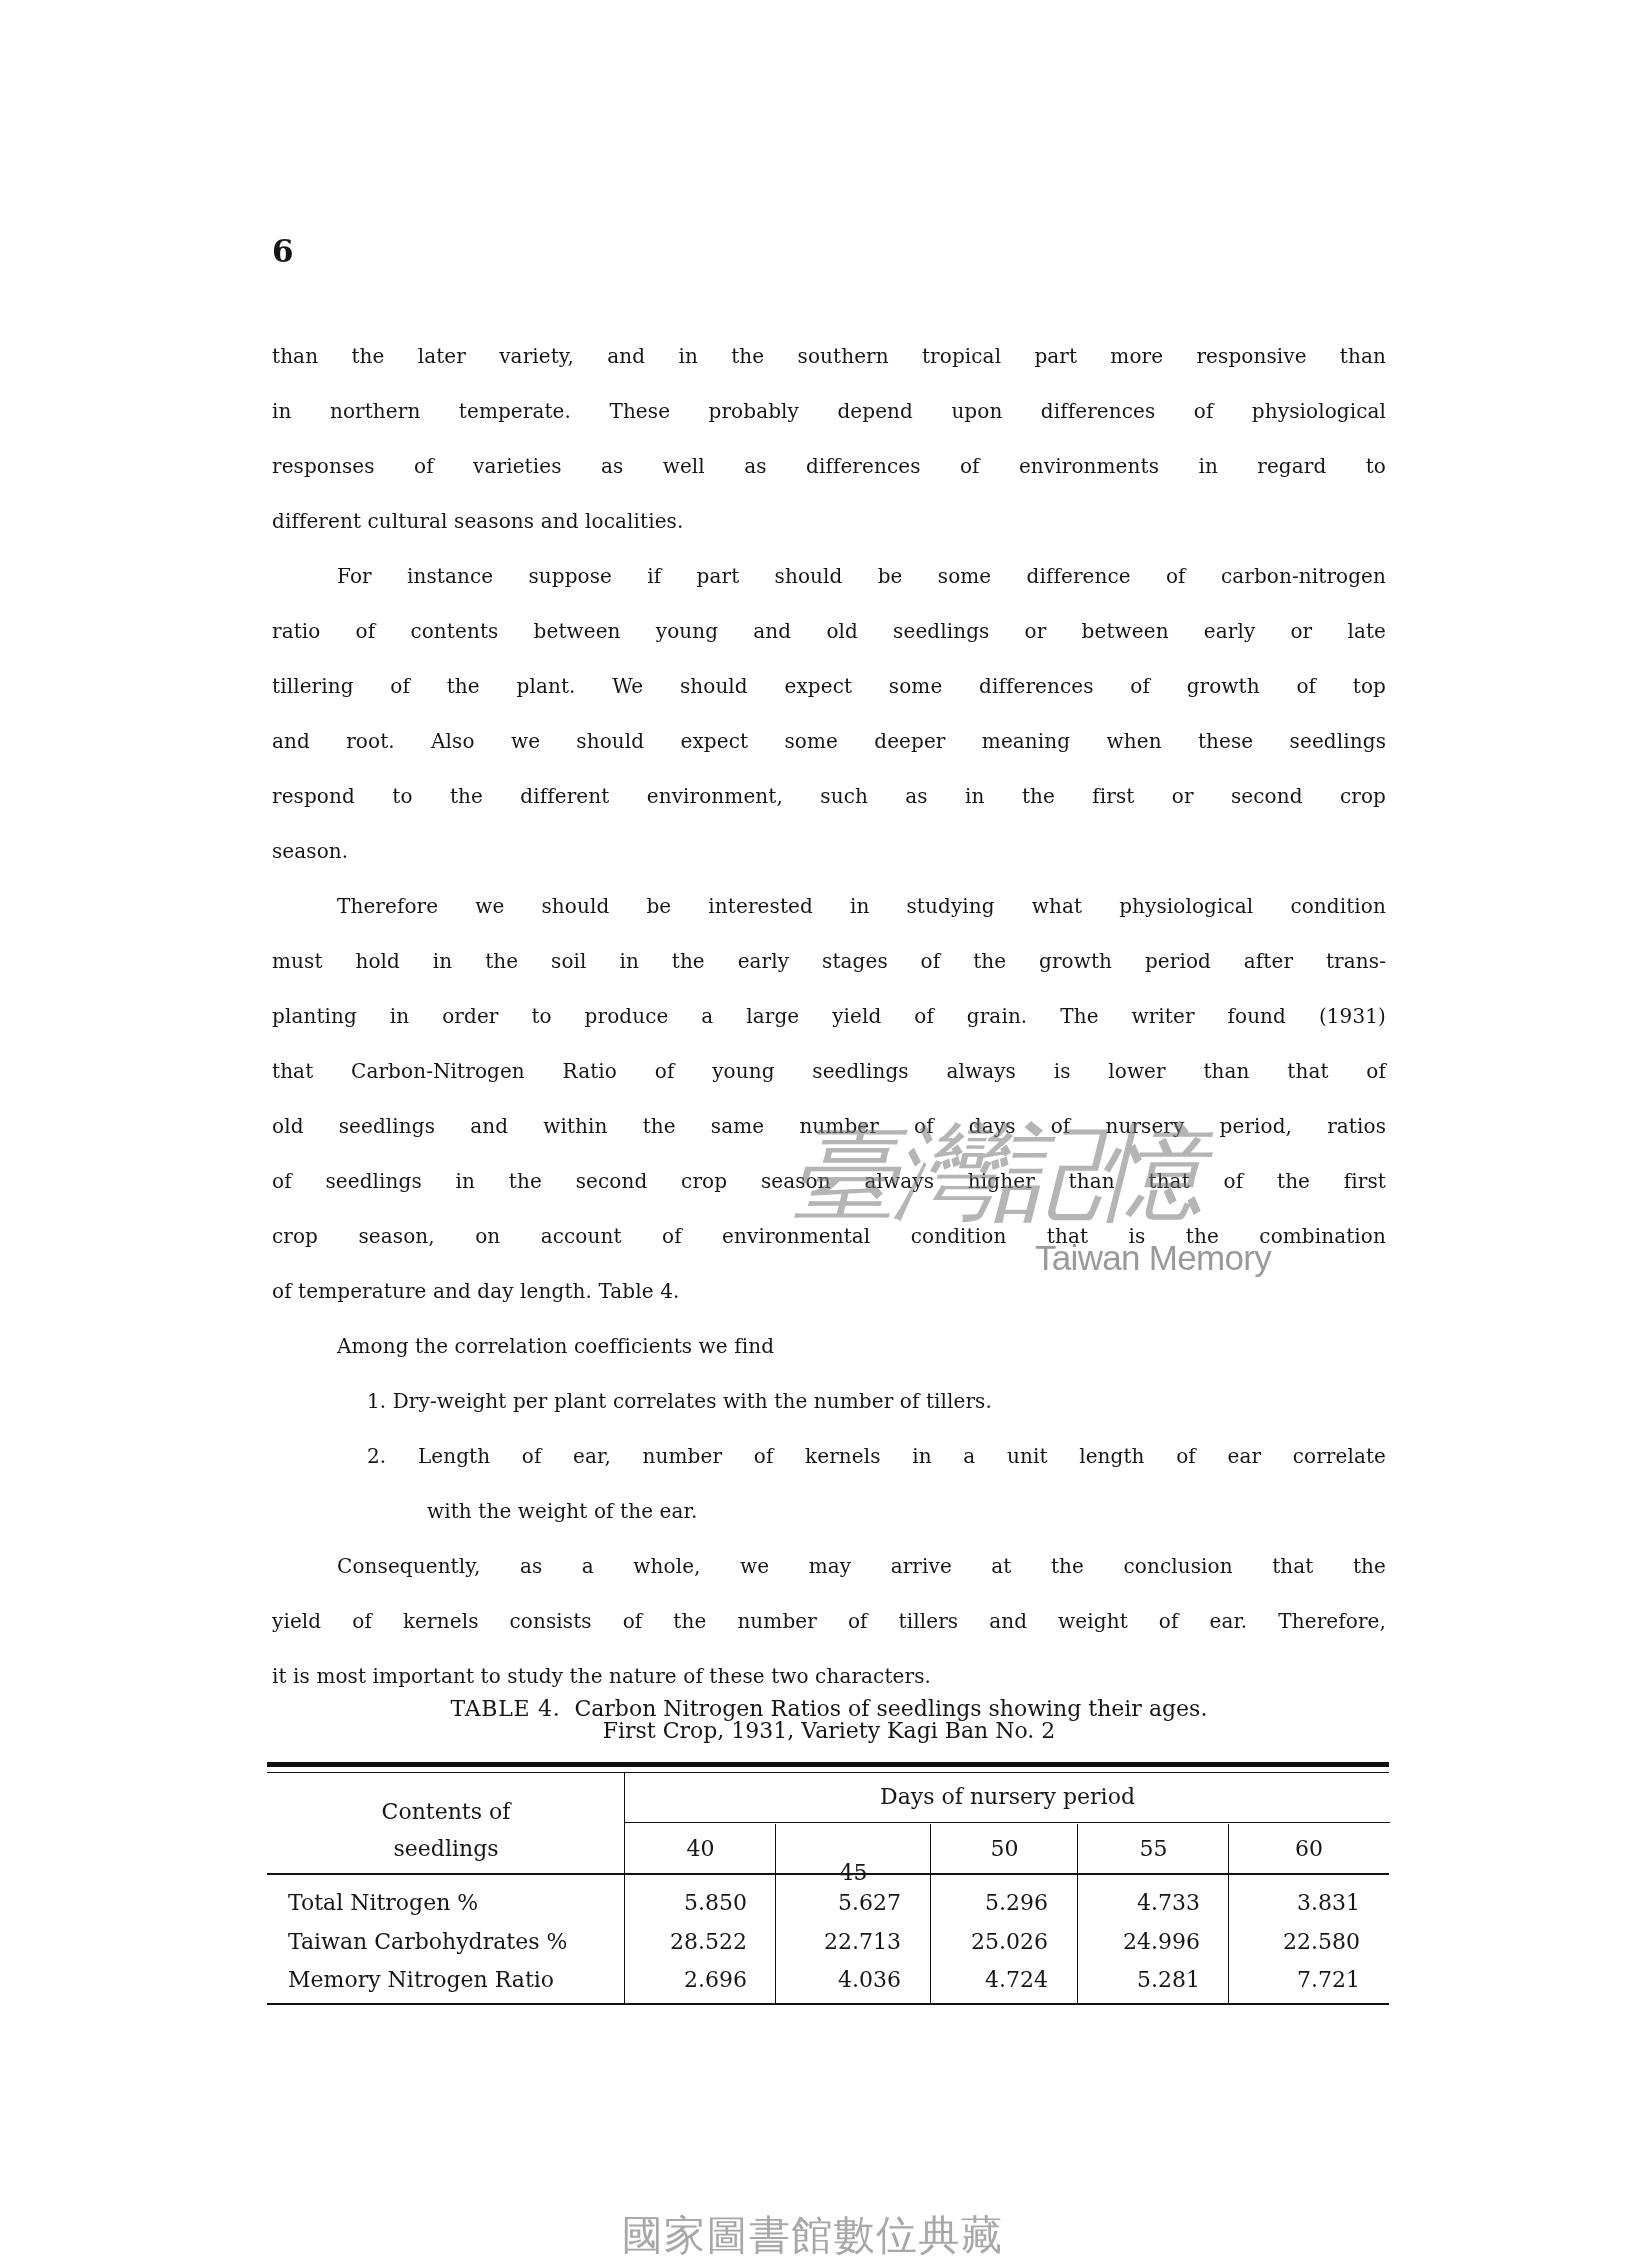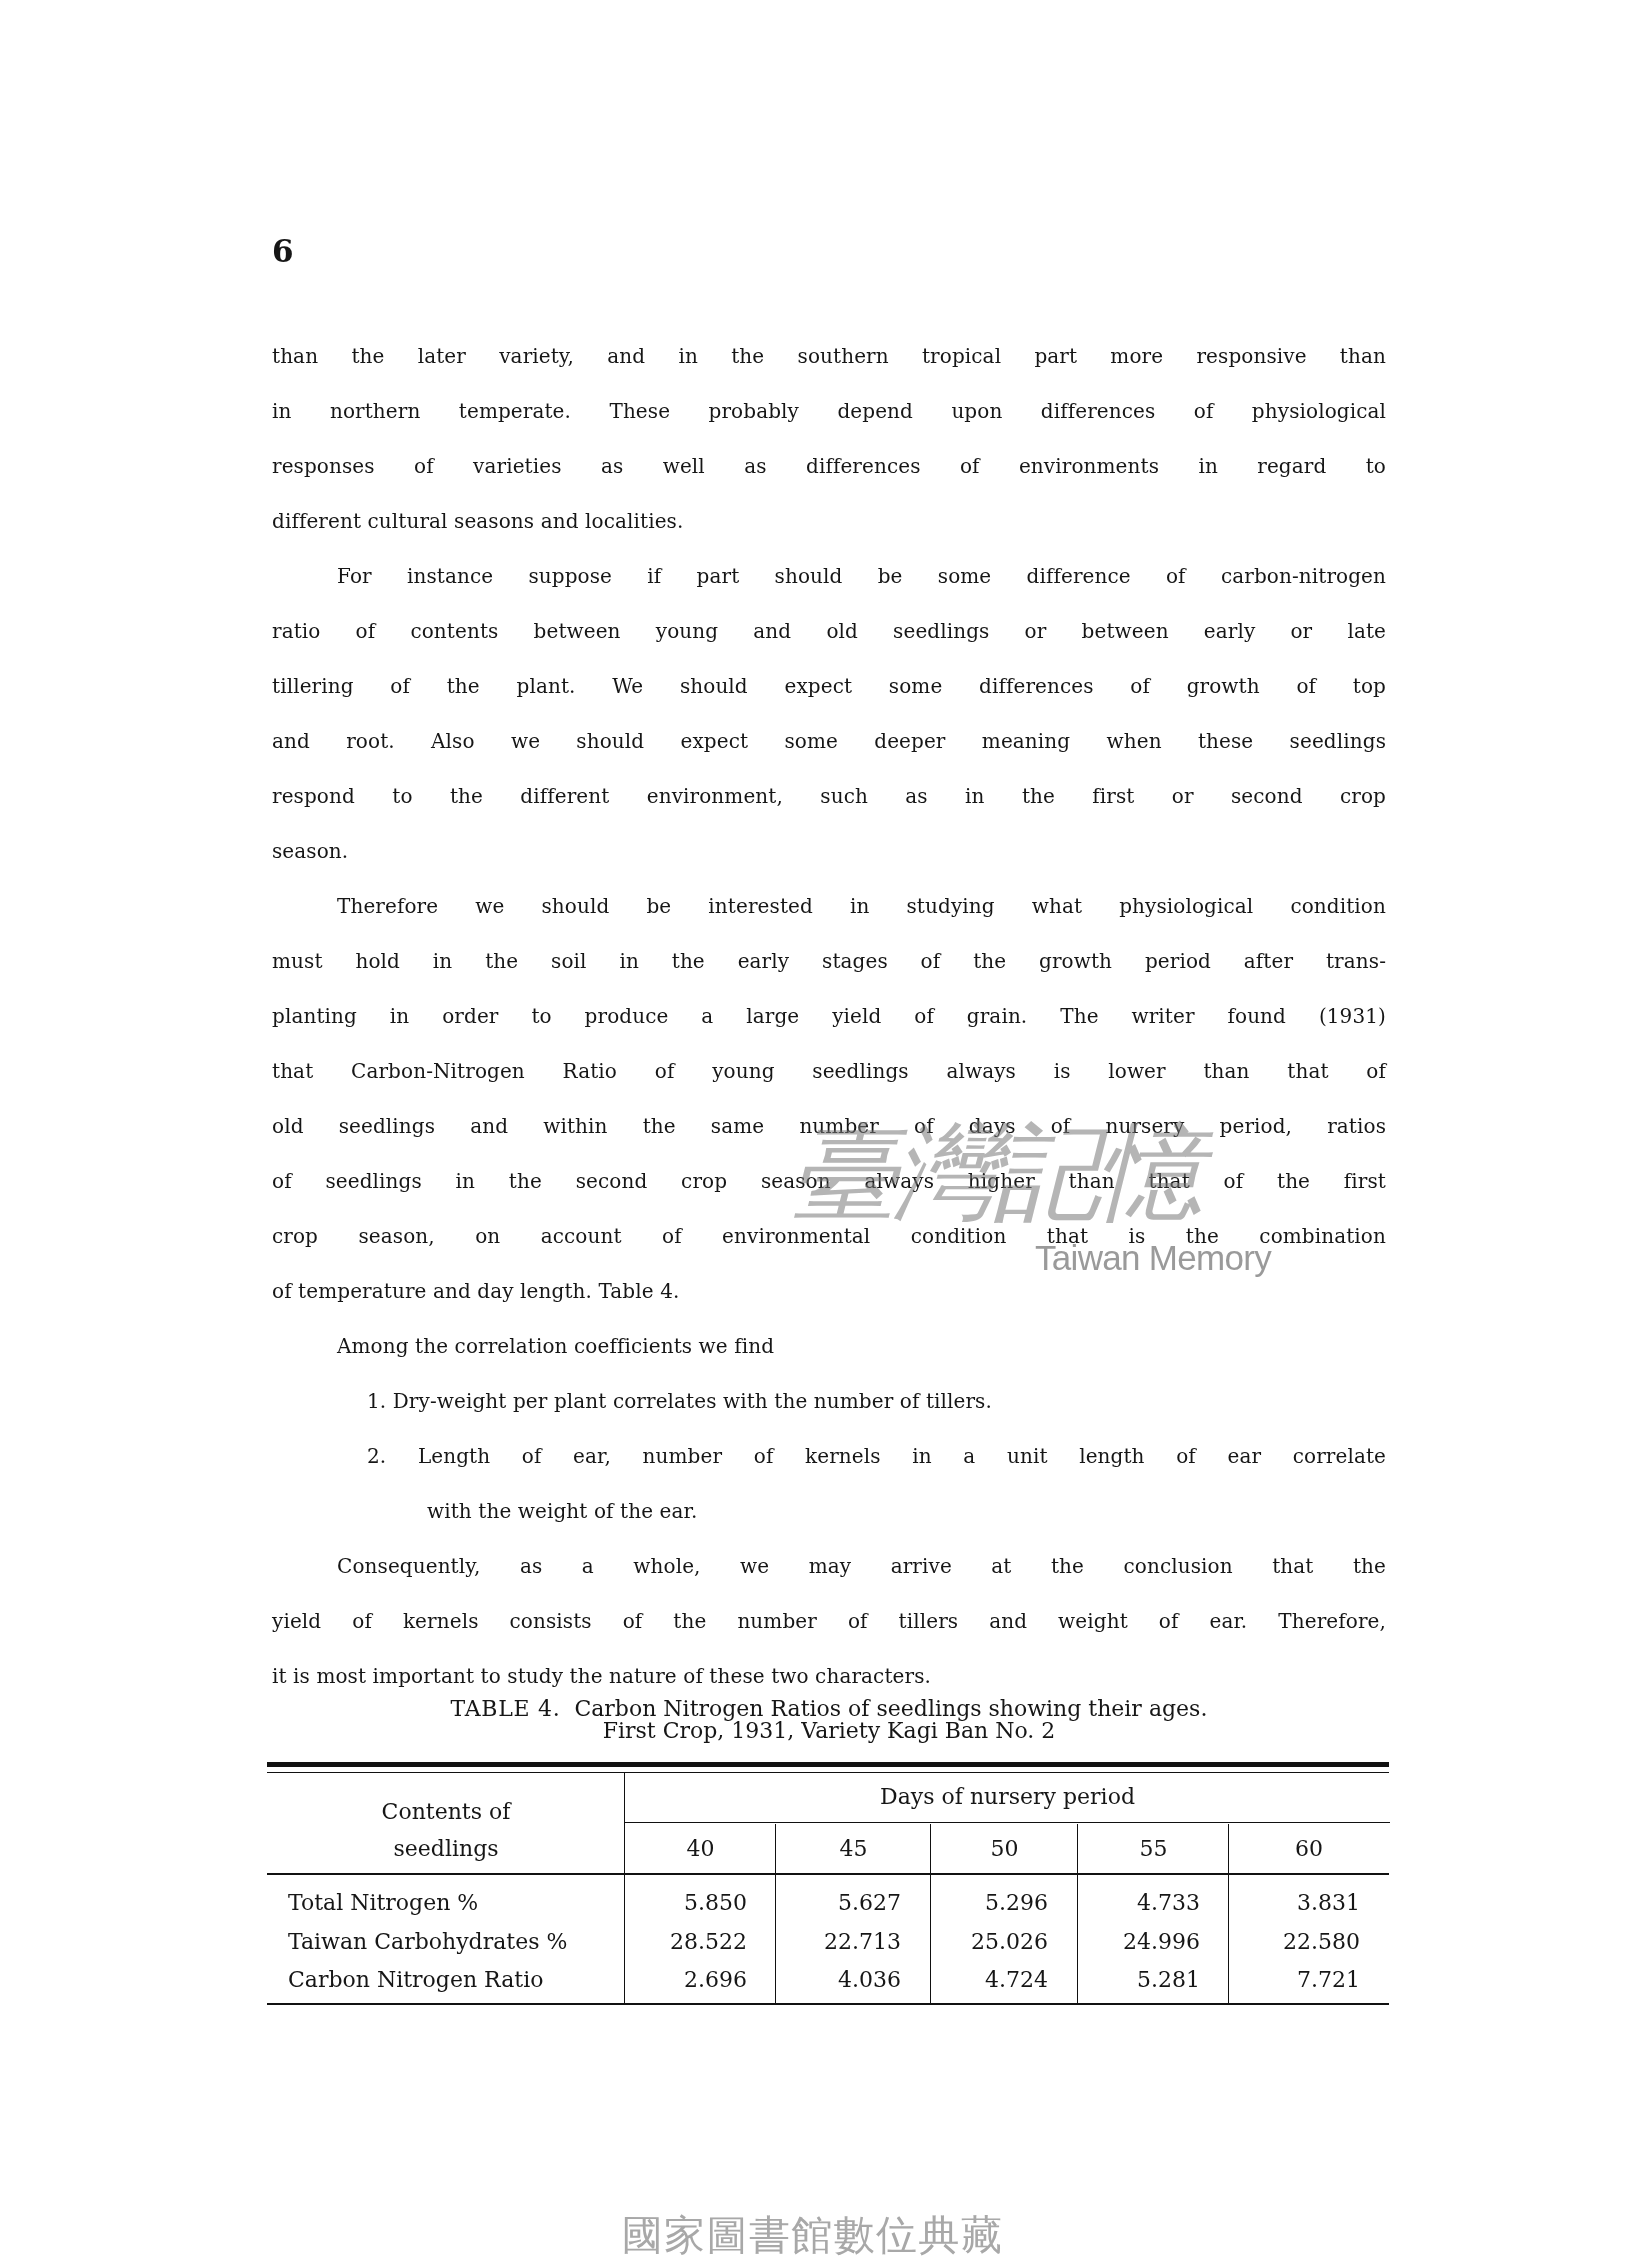--- a/index.html
+++ b/index.html
@@ -86,37 +86,37 @@
 
   <div class="cell hdr-label" style="top:1801px;">Contents of</div>
   <div class="cell hdr-label" style="top:1838px;">seedlings</div>
   <div class="cell days-hdr">Days of nursery period</div>
 <div class="vline" style="left: 624px; top: 1773px; height: 230px;"></div>
     <div class="vline" style="left: 775px; top: 1824px; height: 179px;"></div>
     <div class="vline" style="left: 930px; top: 1824px; height: 179px;"></div>
     <div class="vline" style="left: 1077px; top: 1824px; height: 179px;"></div>
     <div class="vline" style="left: 1228px; top: 1824px; height: 179px;"></div>
     <div class="cell daycol" style="left: 625px; width: 151px;">40</div>
-    <div class="cell daycol" style="left: 776px; width: 155px;">45</div>
+    <div class="cell daycol" style="left: 776px; width: 155px; margin-top: 24px;">45</div>
     <div class="cell daycol" style="left: 931px; width: 147px;">50</div>
     <div class="cell daycol" style="left: 1078px; width: 151px;">55</div>
     <div class="cell daycol" style="left: 1229px; width: 160px;">60</div>
     <div class="cell rowlabel" style="top: 1892px;">Total Nitrogen %</div>
     <div class="cell val" style="top: 1892px; left: 625px; width: 122px;">5.850</div>
     <div class="cell val" style="top: 1892px; left: 776px; width: 125px;">5.627</div>
     <div class="cell val" style="top: 1892px; left: 931px; width: 117px;">5.296</div>
     <div class="cell val" style="top: 1892px; left: 1078px; width: 122px;">4.733</div>
     <div class="cell val" style="top: 1892px; left: 1229px; width: 131px;">3.831</div>
     <div class="cell rowlabel" style="top: 1931px;">Taiwan Carbohydrates %</div>
     <div class="cell val" style="top: 1931px; left: 625px; width: 122px;">28.522</div>
     <div class="cell val" style="top: 1931px; left: 776px; width: 125px;">22.713</div>
     <div class="cell val" style="top: 1931px; left: 931px; width: 117px;">25.026</div>
     <div class="cell val" style="top: 1931px; left: 1078px; width: 122px;">24.996</div>
     <div class="cell val" style="top: 1931px; left: 1229px; width: 131px;">22.580</div>
-    <div class="cell rowlabel" style="top: 1969px;">Carbon Nitrogen Ratio</div>
+    <div class="cell rowlabel" style="top: 1969px;">Memory Nitrogen Ratio</div>
     <div class="cell val" style="top: 1969px; left: 625px; width: 122px;">2.696</div>
     <div class="cell val" style="top: 1969px; left: 776px; width: 125px;">4.036</div>
     <div class="cell val" style="top: 1969px; left: 931px; width: 117px;">4.724</div>
     <div class="cell val" style="top: 1969px; left: 1078px; width: 122px;">5.281</div>
     <div class="cell val" style="top: 1969px; left: 1229px; width: 131px;">7.721</div>
   </div>
 
 <div class="watermark">
   <div class="wm-cjk">臺灣記憶</div>
   <div class="wm-en">Taiwan Memory</div>

